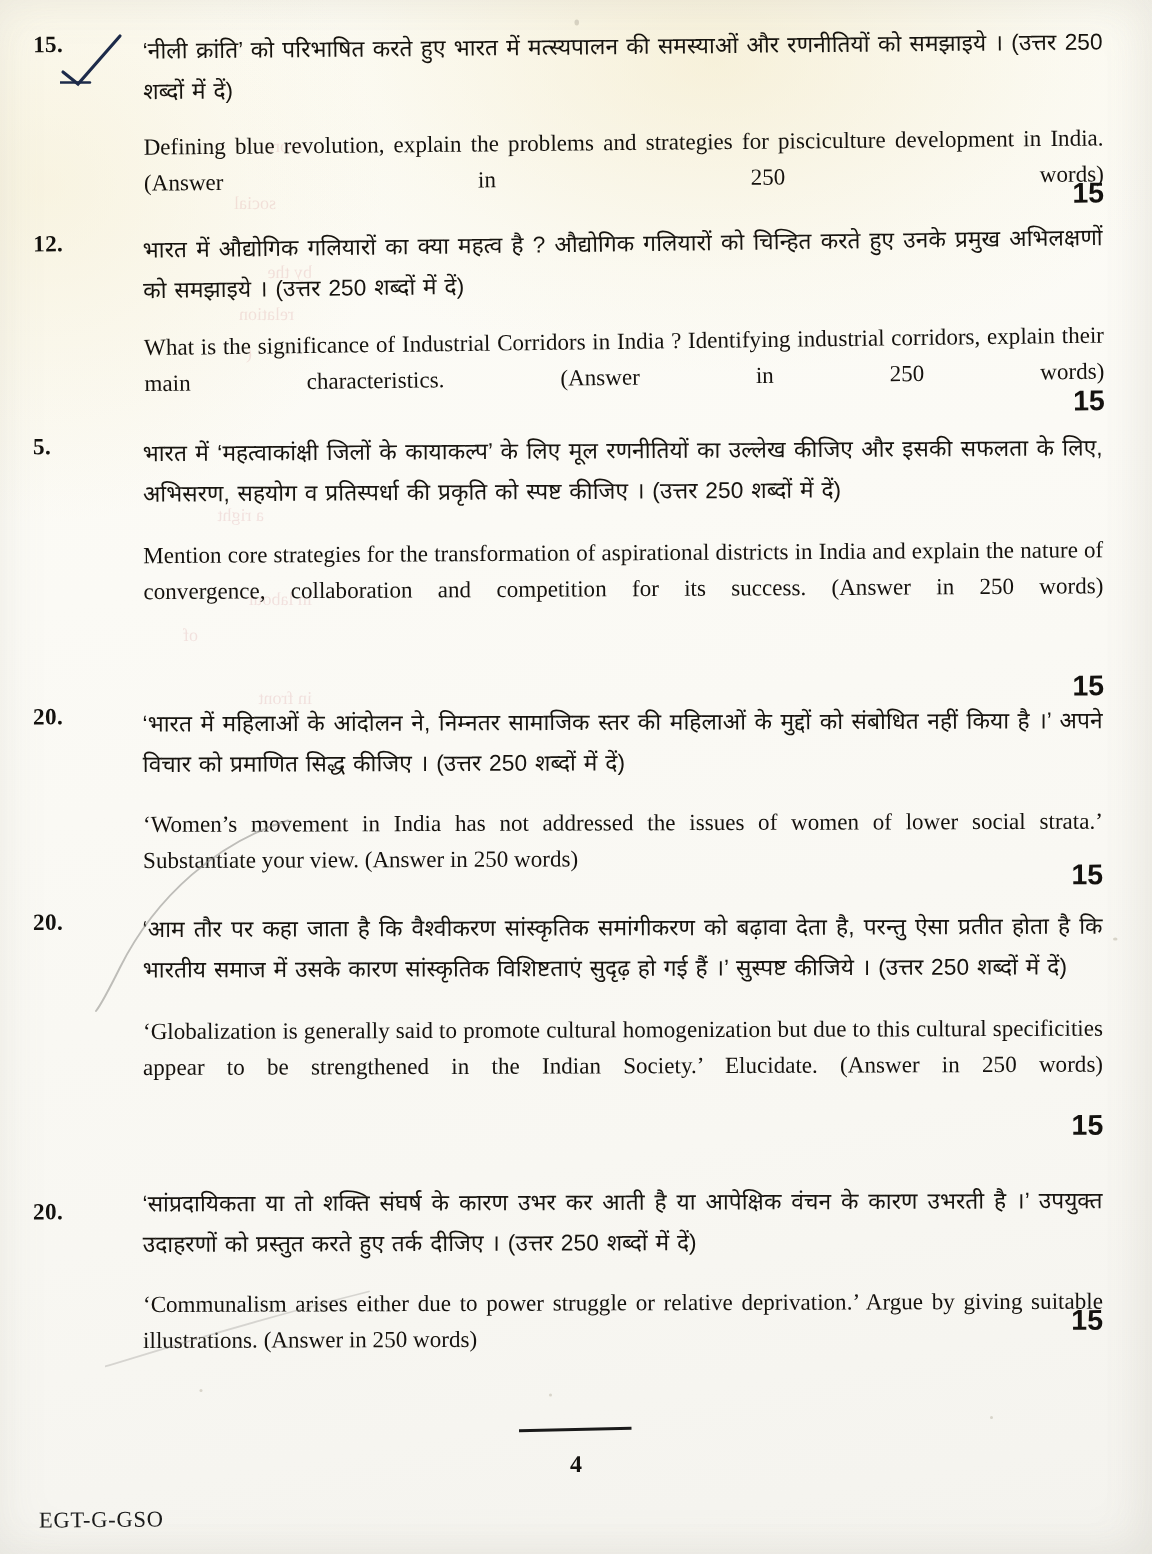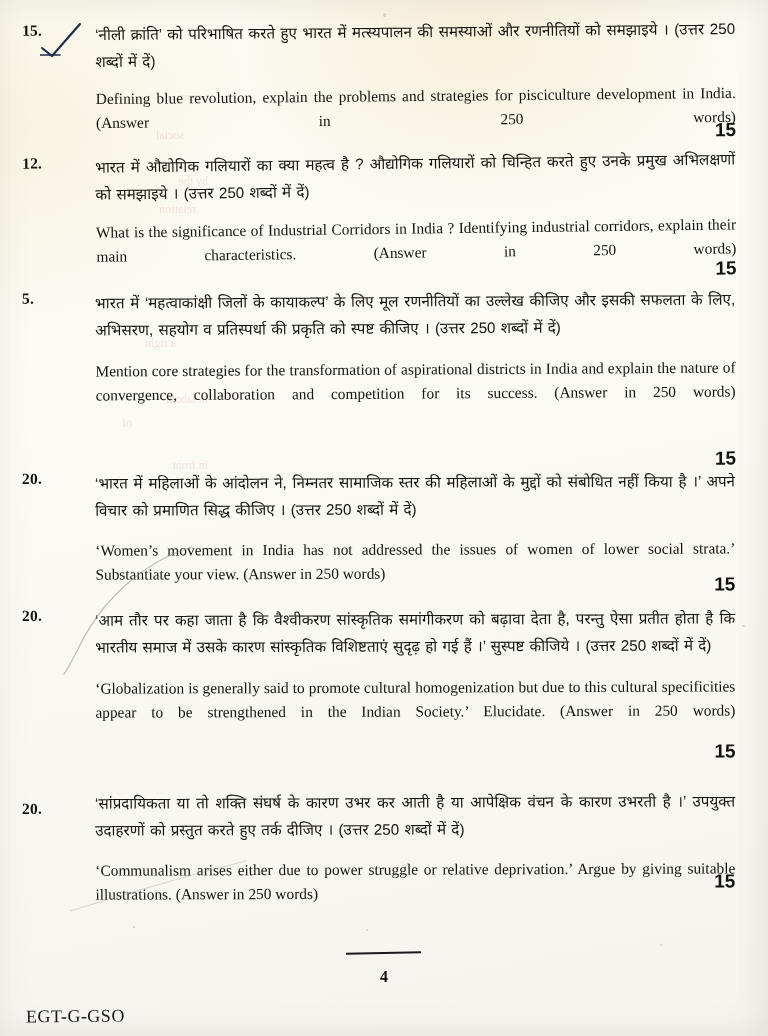--- a/index.html
+++ b/index.html
@@ -148,21 +148,21 @@
     width: 768px;
     text-align: center;
     font-size: 16px;
     font-weight: bold;
     font-family: "Liberation Serif", serif;
   }
   .doc-code {
     position: absolute;
     left: 26px;
     top: 1006px;
-    font-size: 18px;
+    font-size: 15px;
     font-family: "Liberation Serif", serif;
     letter-spacing: 0.5px;
     color: #1b1b1b;
     transform: rotate(-0.5deg);
   }
 
   .edge-shadow {
     position: absolute;
     inset: 0;
     pointer-events: none;

